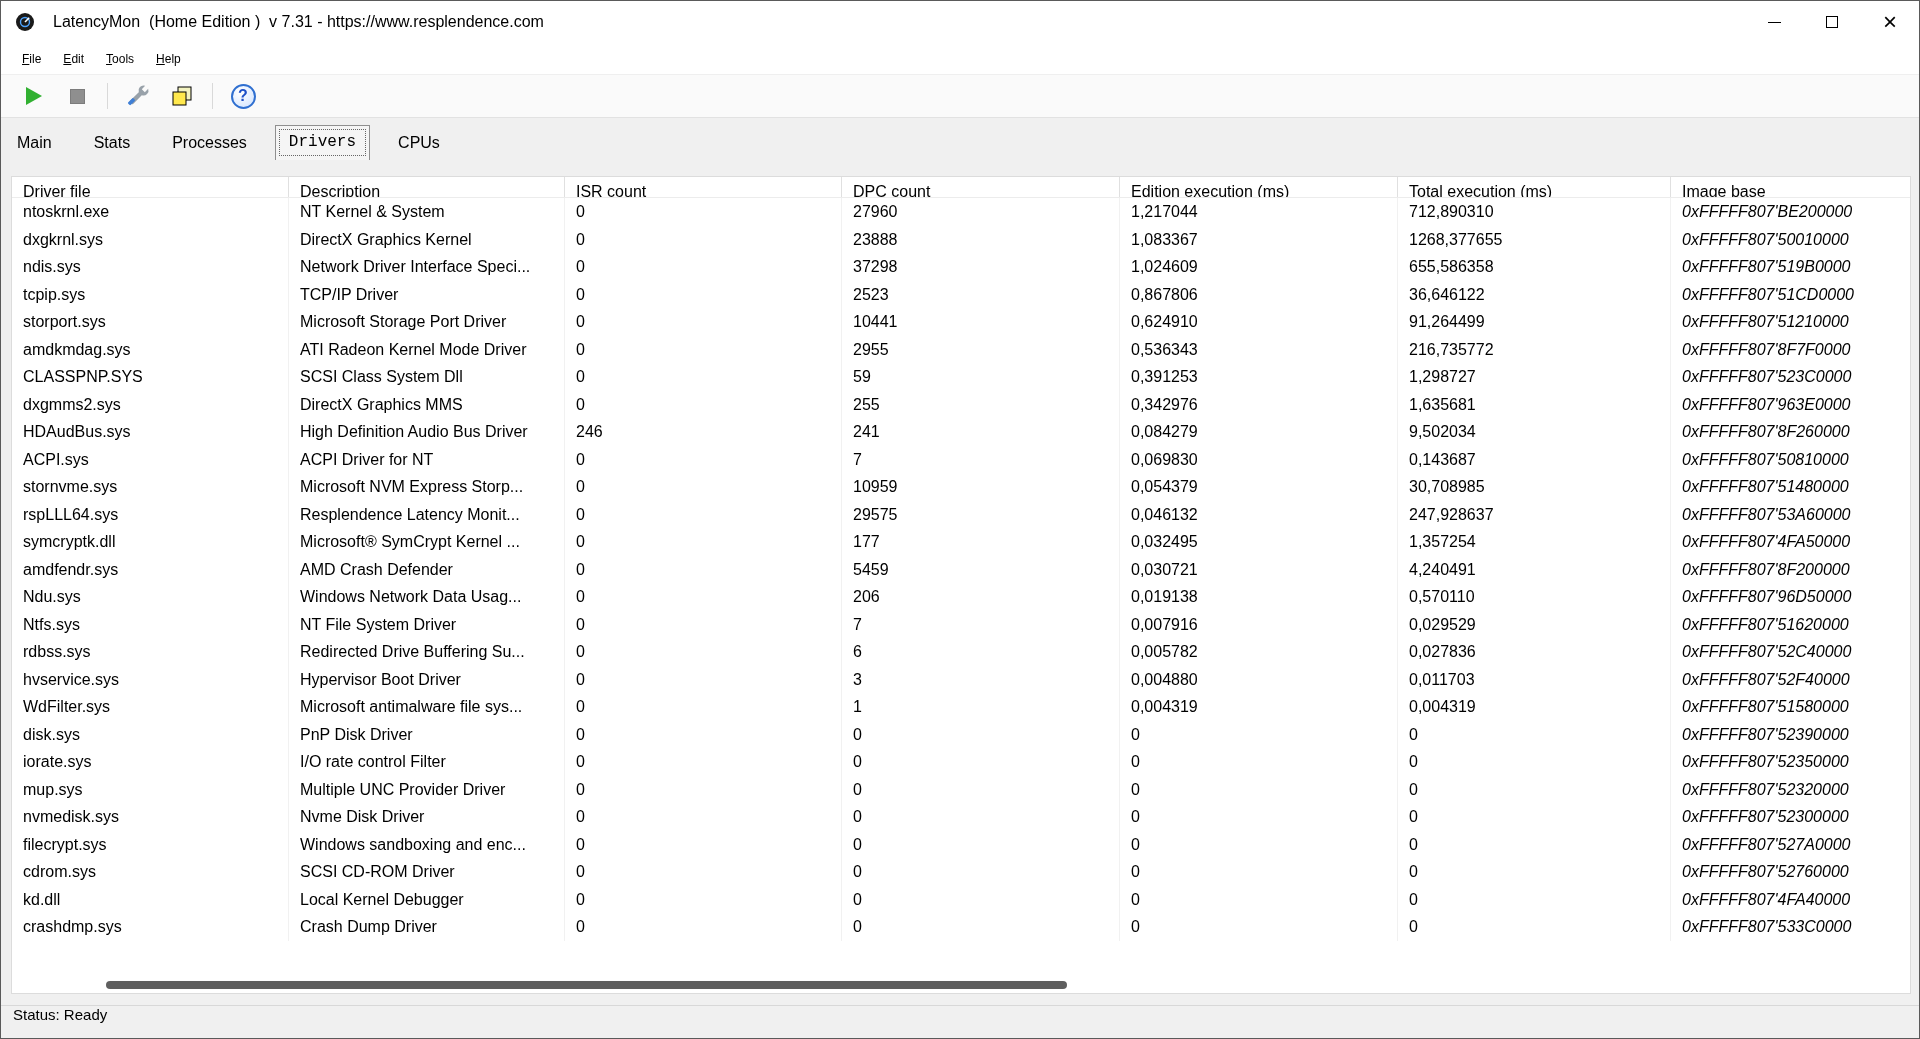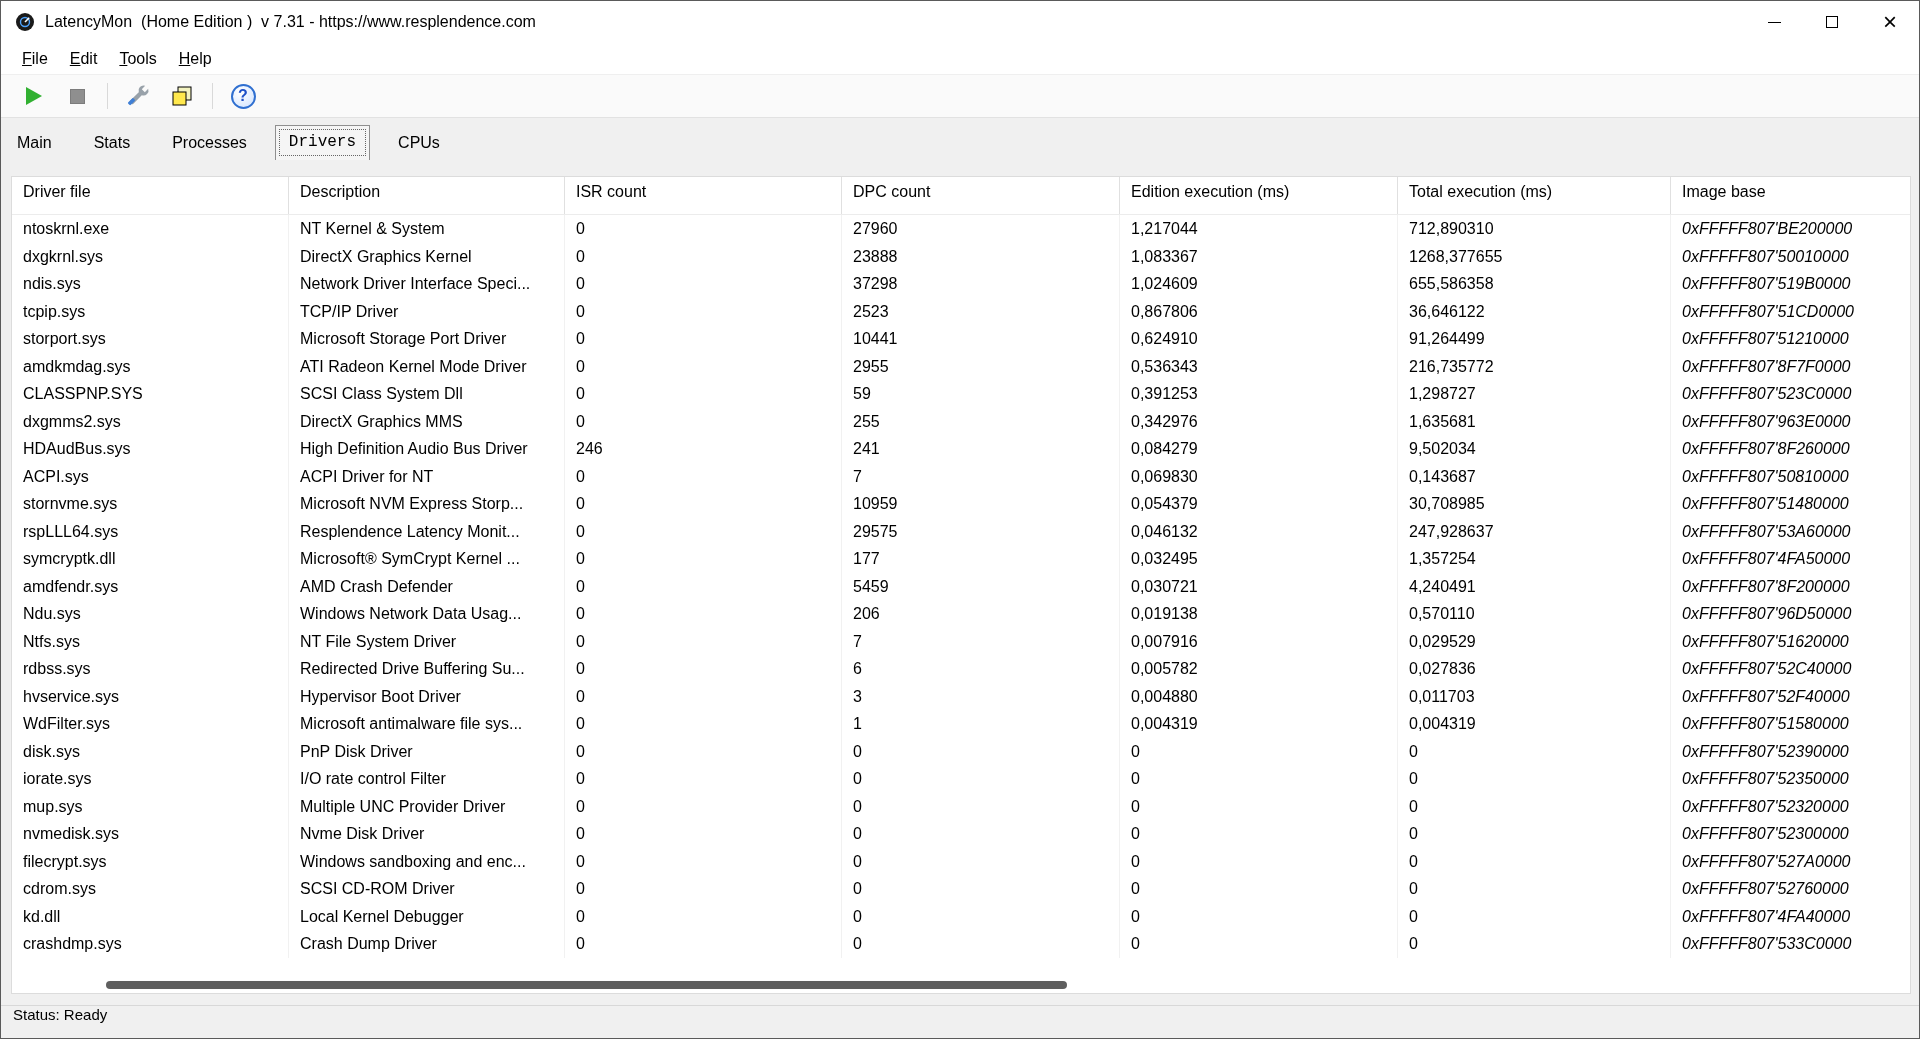--- a/index.html
+++ b/index.html
@@ -7,50 +7,50 @@
   body {
     width:1920px; height:1039px;
     font-family:"Liberation Sans","DejaVu Sans",sans-serif;
     color:#000; background:#fdfdfd;
     border:1px solid #5a5a5a;
     display:flex; flex-direction:column;
     overflow:hidden;
   }
 
   
-  .titlebar { height:42px; flex:0 0 auto; background:#ffffff; display:flex; align-items:center; }
+  .titlebar { height:42px; flex:0 0 auto; background:#ffffff; display:flex; align-items:center;gap:8px; }
   .app-icon { width:20px; height:20px; margin-left:14px; flex:0 0 auto; }
   .title-text { margin-left:10px; font-size:16px; white-space:pre; }
   .win-controls { margin-left:auto; display:flex; height:100%; }
   .win-btn { width:58px; height:100%; display:flex; align-items:center; justify-content:center; }
   .glyph-min { width:13px; height:1px; background:#000; }
   .glyph-max { width:12px; height:12px; border:1px solid #000; }
   .glyph-close { font-size:24px; font-weight:300; line-height:1; }
 
   
-  .menubar { height:32px; flex:0 0 auto; background:#ffffff; display:flex; align-items:center; padding-left:10px; font-size:16px; border-bottom:1px solid #efefef; }
+  .menubar { height:32px; flex:0 0 auto; background:#ffffff; display:flex; align-items:center; padding-left:10px; font-size:12px; border-bottom:1px solid #efefef; }
   .menu-item { padding:4px 11px; }
   .menu-item::first-letter { text-decoration: underline; }
 
   
   .toolbar { height:43px; flex:0 0 auto; background:#fafafa; display:flex; align-items:center; padding-left:14px; gap:8px; border-bottom:1px solid #e2e2e2; }
   .tool-btn { width:36px; height:34px; display:flex; align-items:center; justify-content:center; }
   .toolbar-sep { width:1px; height:26px; background:#d9d9d9; margin:0 4px; }
   .stop-icon { width:15px; height:15px; background:#8f8f8f; border:1px solid #7c7c7c; }
   .help-icon { width:25px; height:25px; border-radius:50%; background:radial-gradient(circle at 35% 30%, #ffffff, #cfe2ff); border:2px solid #2f6fd0; color:#1d50c8; font-weight:bold; font-size:16px; display:flex; align-items:center; justify-content:center; }
 
   
   .tabstrip { height:42px; flex:0 0 auto; background:#f0f0f0; display:flex; align-items:flex-end; padding:6px 0 0 2px; }
   .tab { padding:7px 13px; margin-right:14px; font-size:16px; border:1px solid transparent; white-space:nowrap; }
   .tab.active { border:1px solid #8f8f8f; border-bottom:none; background:#f5f5f5; outline:1px dotted #666; outline-offset:-5px; padding-bottom:9px;font-family:Liberation Mono, monospace; }
 
   
   .page { flex:1 1 auto; background:#f0f0f0; padding:16px 10px 0 10px; position:relative; overflow:hidden; }
   .listview { position:relative; background:#ffffff; border:1px solid #dcdcdc; height:818px; width:1900px; overflow:hidden; font-size:16px; }
-  .lv-header { display:flex; height:38px; background:#ffffff; border-bottom:1px solid #ececec; }
+  .lv-header { display:flex; height:21px; background:#ffffff; border-bottom:1px solid #ececec; }
   .lv-hcell { line-height:29px; padding-left:11px; white-space:nowrap; overflow:hidden; border-right:1px solid #e0e0e0; }
   .lv-hcell:last-child { border-right:none; }
   .lv-row { display:flex; height:27.5px; }
   .lv-cell { line-height:27.5px; padding-left:11px; white-space:nowrap; overflow:hidden; border-right:1px solid #f1f1f1; }
   .lv-cell:last-child { border-right:none;font-style:italic; }
   .col0 { width:277px; flex:0 0 auto; }
   .col1 { width:276px; flex:0 0 auto; }
   .col2 { width:277px; flex:0 0 auto; }
   .col3 { width:278px; flex:0 0 auto; }
   .col4 { width:278px; flex:0 0 auto; }

